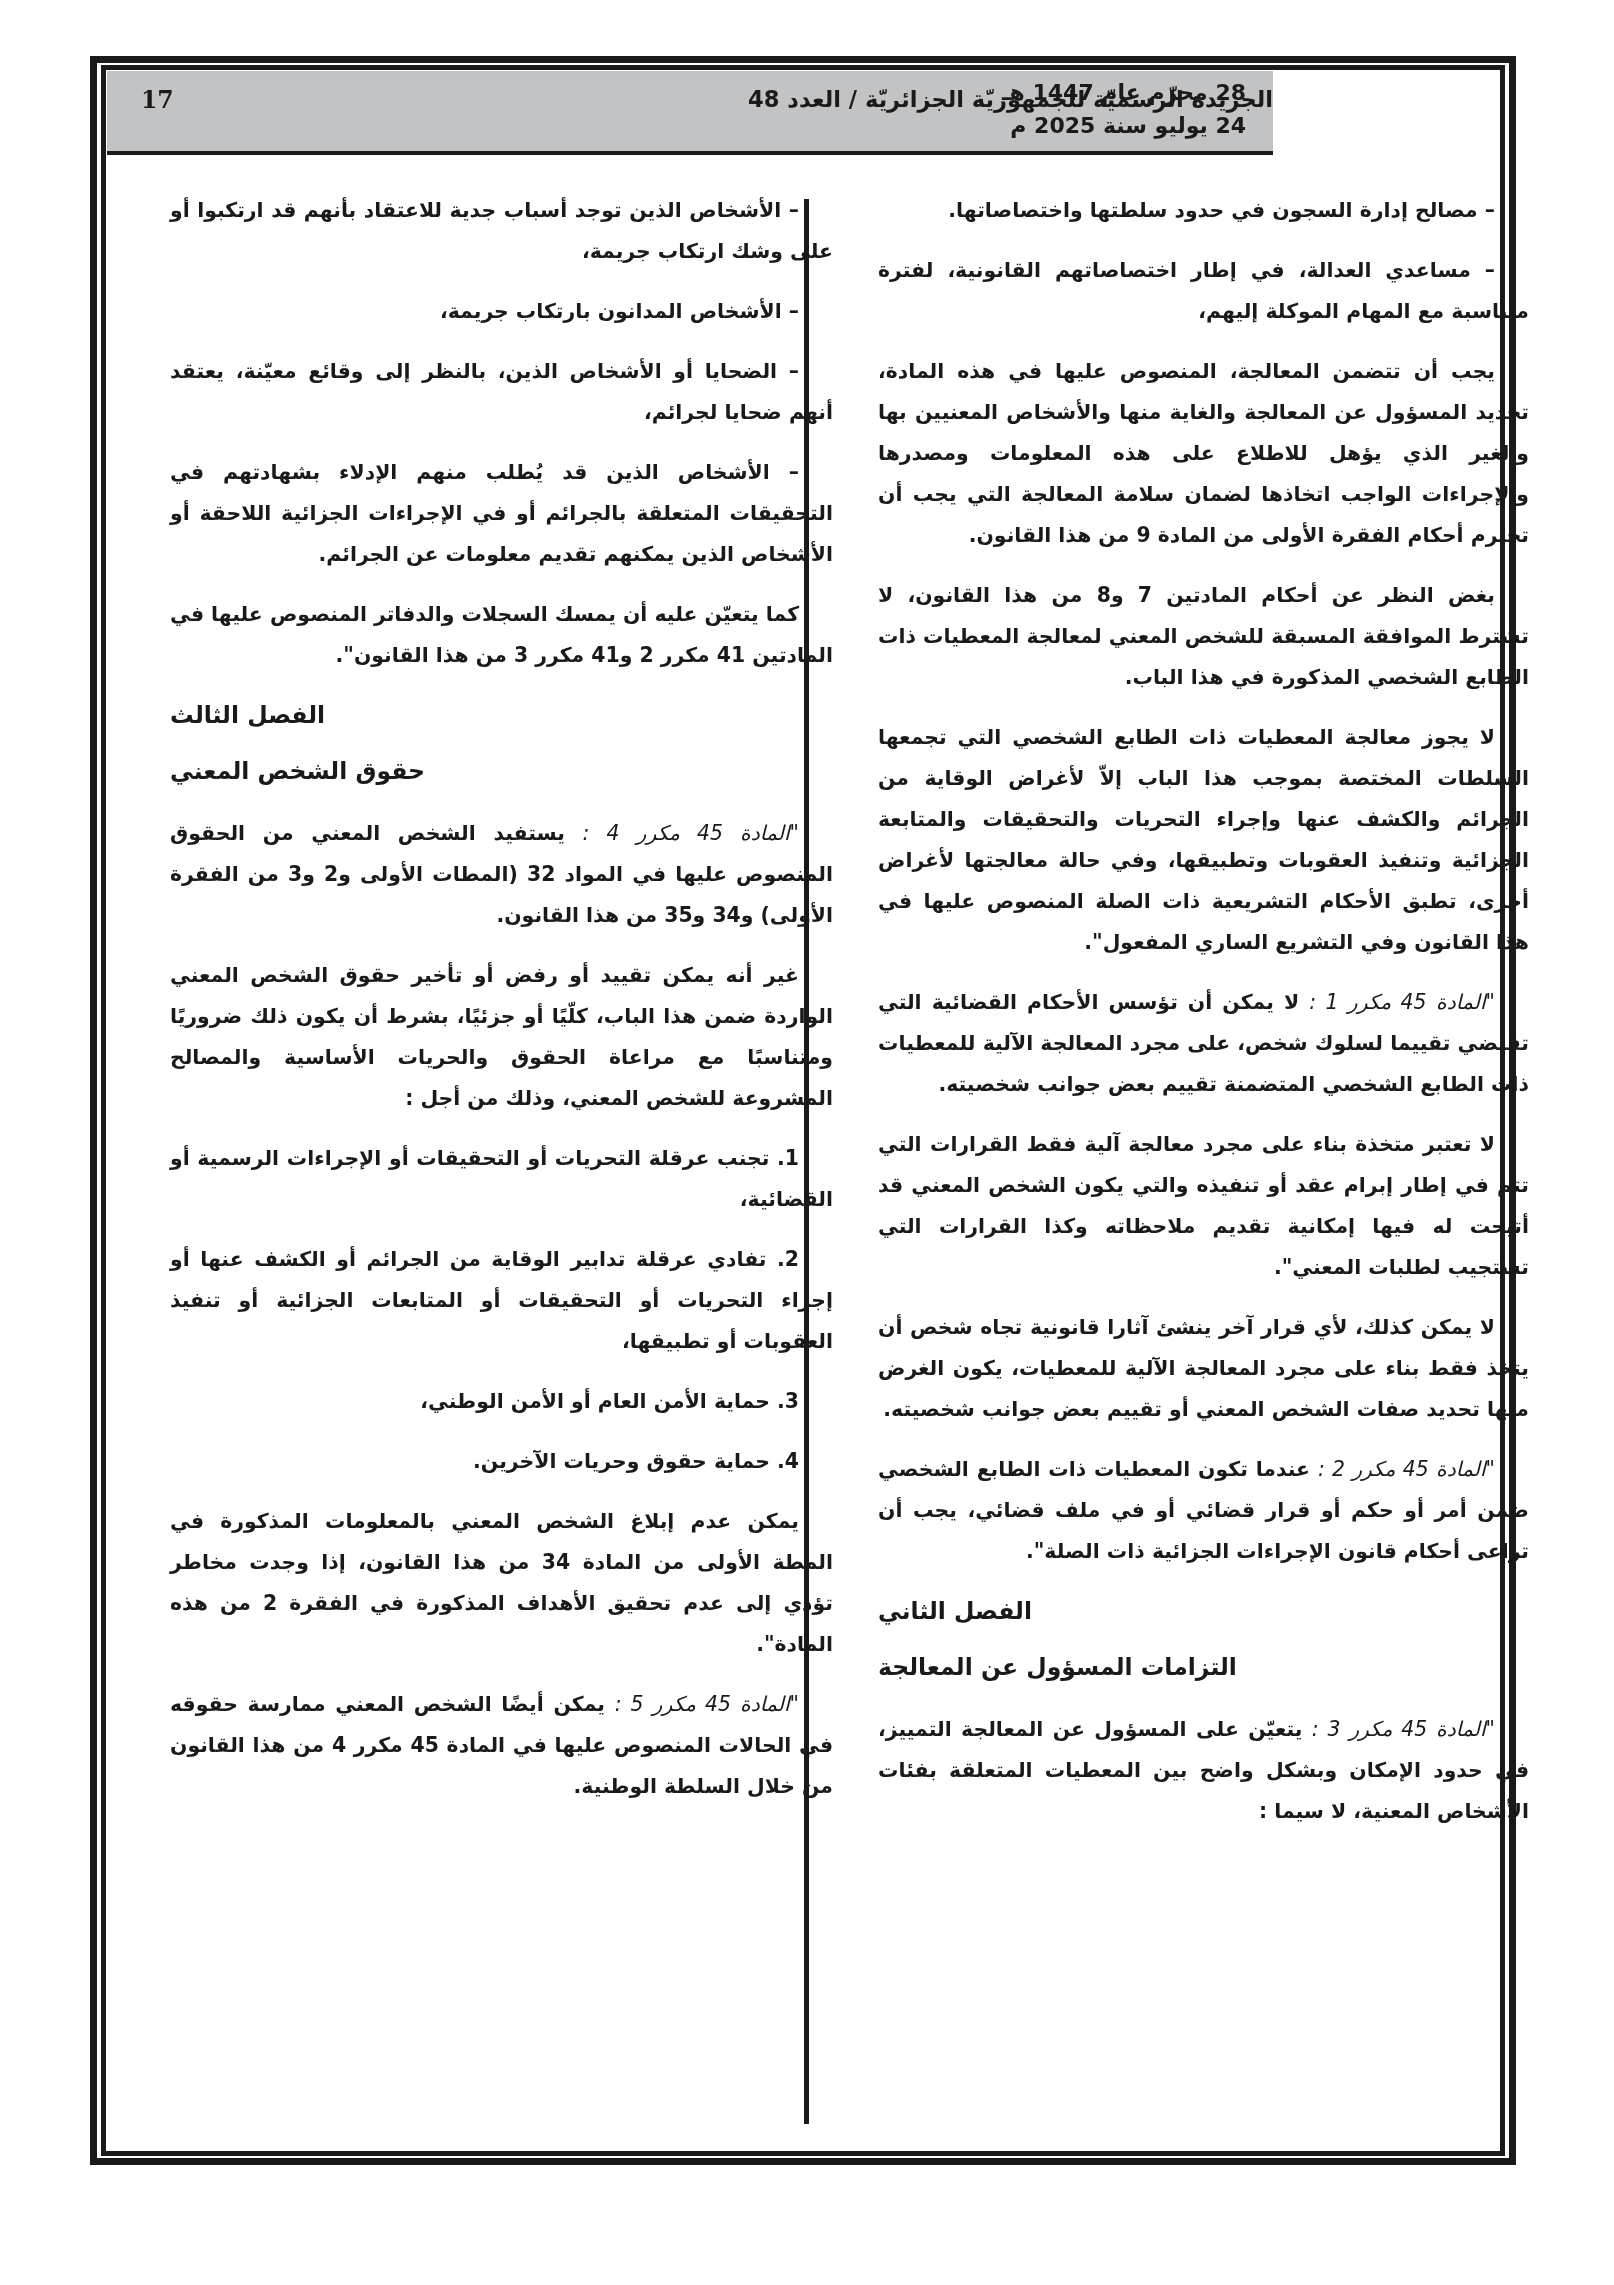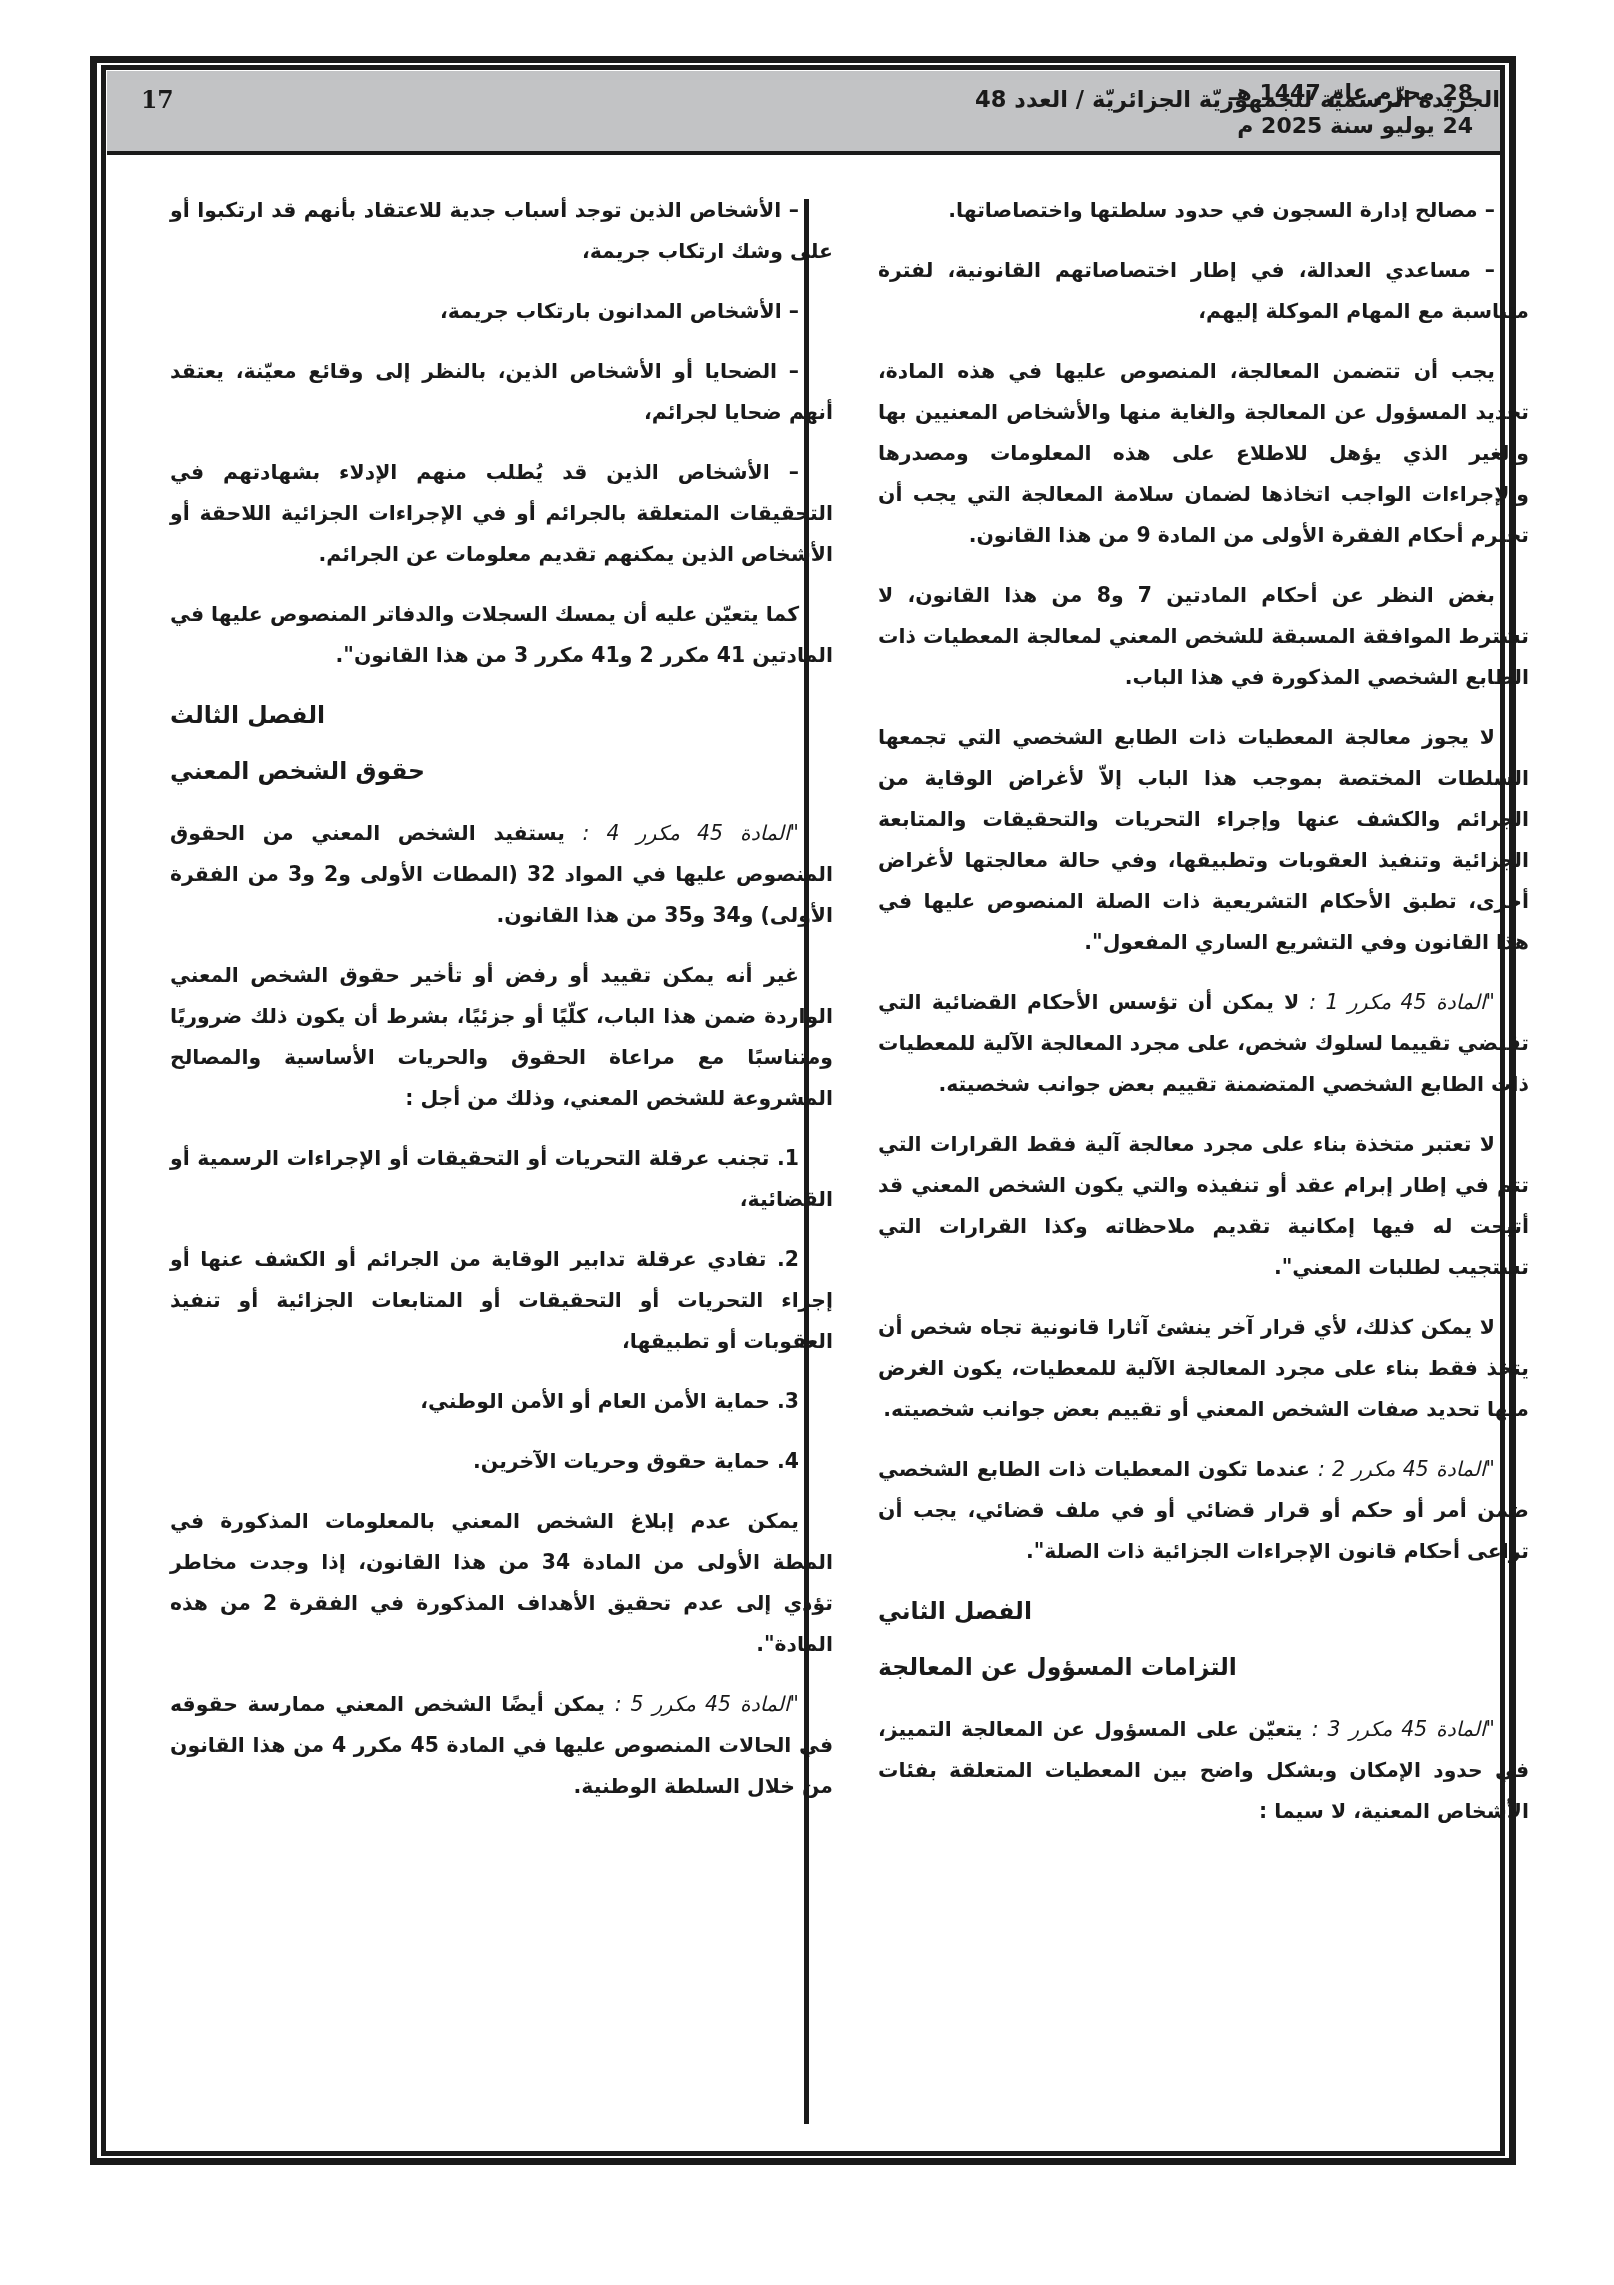--- a/index.html
+++ b/index.html
@@ -2,21 +2,21 @@
 <html style="font-size:14.5px"><head>
 <meta charset="utf-8">
 <style>
   html, body { margin:0; padding:0; background:#ffffff; }
   body { width:1615px; height:2285px; position:relative; overflow:hidden;
          font-family:"DejaVu Sans", sans-serif; color:#1a1a1a; }
   .frame-outer { position:absolute; left:90px; top:56px; width:1426px; height:2109px;
                  border:7.2px solid #1a1a1a; box-sizing:border-box; }
   .frame-inner { position:absolute; left:101px; top:65px; width:1404px; height:2091px;
                  border:5.4px solid #1a1a1a; box-sizing:border-box; }
-  .header { position:absolute; left:107px; top:71px; width:1393px; height:84px;
+  .header { position:absolute; left:107px; top:71px; width:1166px; height:84px;
             background:#c2c3c5; border-bottom:4.5px solid #1a1a1a; box-sizing:border-box; }
   .hdr-page { position:absolute; left:34px; top:14.5px; font-family:"DejaVu Serif", serif;
               font-weight:bold; font-size:23.5px; color:#1a1a1a; }
   .hdr-title { position:absolute; left:0; right:0; top:14.5px; text-align:right;
                font-weight:bold; font-size:22.6px; direction:rtl; }
   .hdr-date { position:absolute; right:27px; top:5.4px; direction:rtl; 
               font-weight:bold; font-size:22px; line-height:33px; }
   .divider { position:absolute; left:804px; top:199px; width:4.5px; height:1925px; background:#1a1a1a; }
   .col { position:absolute; top:190px; direction:rtl; text-align:justify;
          font-weight:bold; font-size:20.4px; line-height:41px; color:#1a1a1a;margin-left:48px; }

